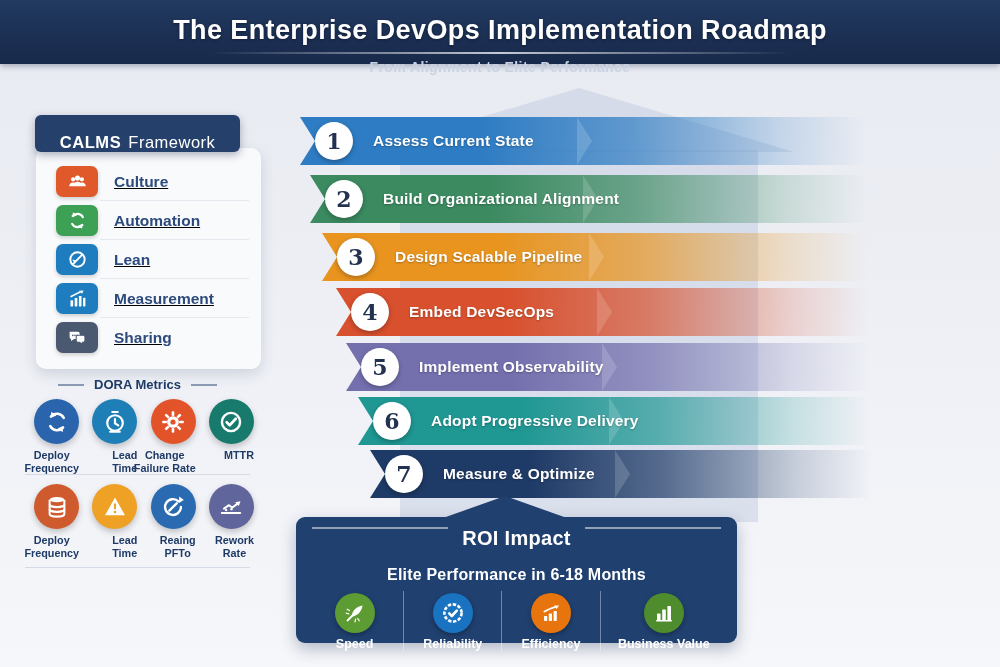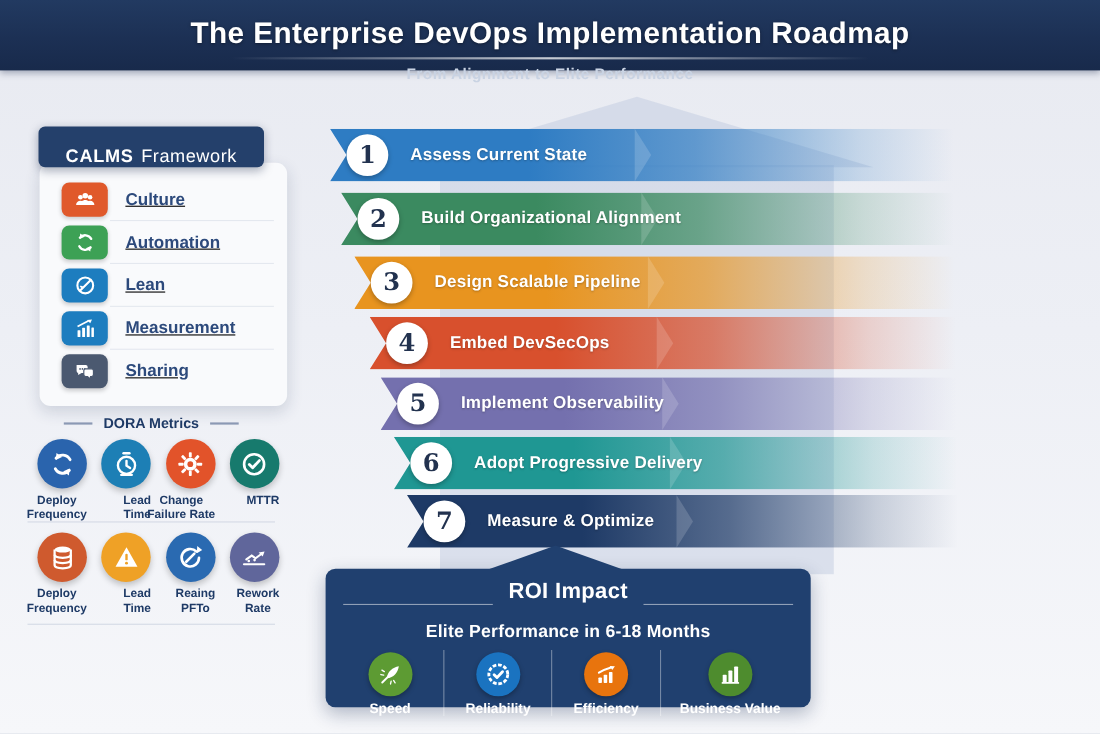--- a/index.html
+++ b/index.html
@@ -60,21 +60,21 @@
   .num-circle{position:absolute;left:15px;top:5px;width:38px;height:38px;border-radius:50%;background:#fff;
     display:flex;align-items:center;justify-content:center;font-family:"DejaVu Serif",serif;font-weight:700;
     font-size:22px;color:#22324f;box-shadow:0 2px 5px rgba(0,0,0,.28);}
   .banner-label{position:absolute;left:73px;top:0;line-height:48px;color:#fff;font-weight:700;
     font-size:15.5px;letter-spacing:.2px;text-shadow:0 1px 2px rgba(0,0,0,.28);white-space:nowrap;}
   
   .roi{position:absolute;left:296px;top:517px;width:441px;height:126px;background:#20406f;border-radius:9px;
     z-index:3;box-shadow:0 6px 16px rgba(20,40,80,.3);box-sizing:border-box;}
   .roi-tri{position:absolute;left:147px;top:-21px;width:0;height:0;
     border-left:62px solid transparent;border-right:62px solid transparent;border-bottom:22px solid #20406f;}
-  .roi-title-row{display:flex;align-items:flex-end;margin:10px 16px 0;gap:14px;color:#fff;}
+  .roi-title-row{display:flex;align-items:flex-start;margin:10px 16px 0;gap:14px;color:#fff;}
   .roi-line{flex:1;height:1.5px;background:rgba(255,255,255,.5);}
   .roi-title{font-size:20px;font-weight:800;letter-spacing:.3px;}
   .roi-subtitle{text-align:center;color:#fff;font-weight:800;font-size:16px;margin-top:16px;letter-spacing:.2px;}
   .roi-items{display:flex;margin-top:7px;padding:0 10px;}
   .roi-item{flex:1;display:flex;flex-direction:column;align-items:center;padding-top:2px;}
   .roi-item + .roi-item{border-left:1px solid rgba(255,255,255,.38);}
   .roi-item:last-child{flex:1.3;}
   .roi-circle{width:40px;height:40px;border-radius:50%;display:flex;align-items:center;justify-content:center;
     box-shadow:0 2px 5px rgba(0,0,0,.3);}
   .roi-circle svg{width:24px;height:24px;display:block;}

